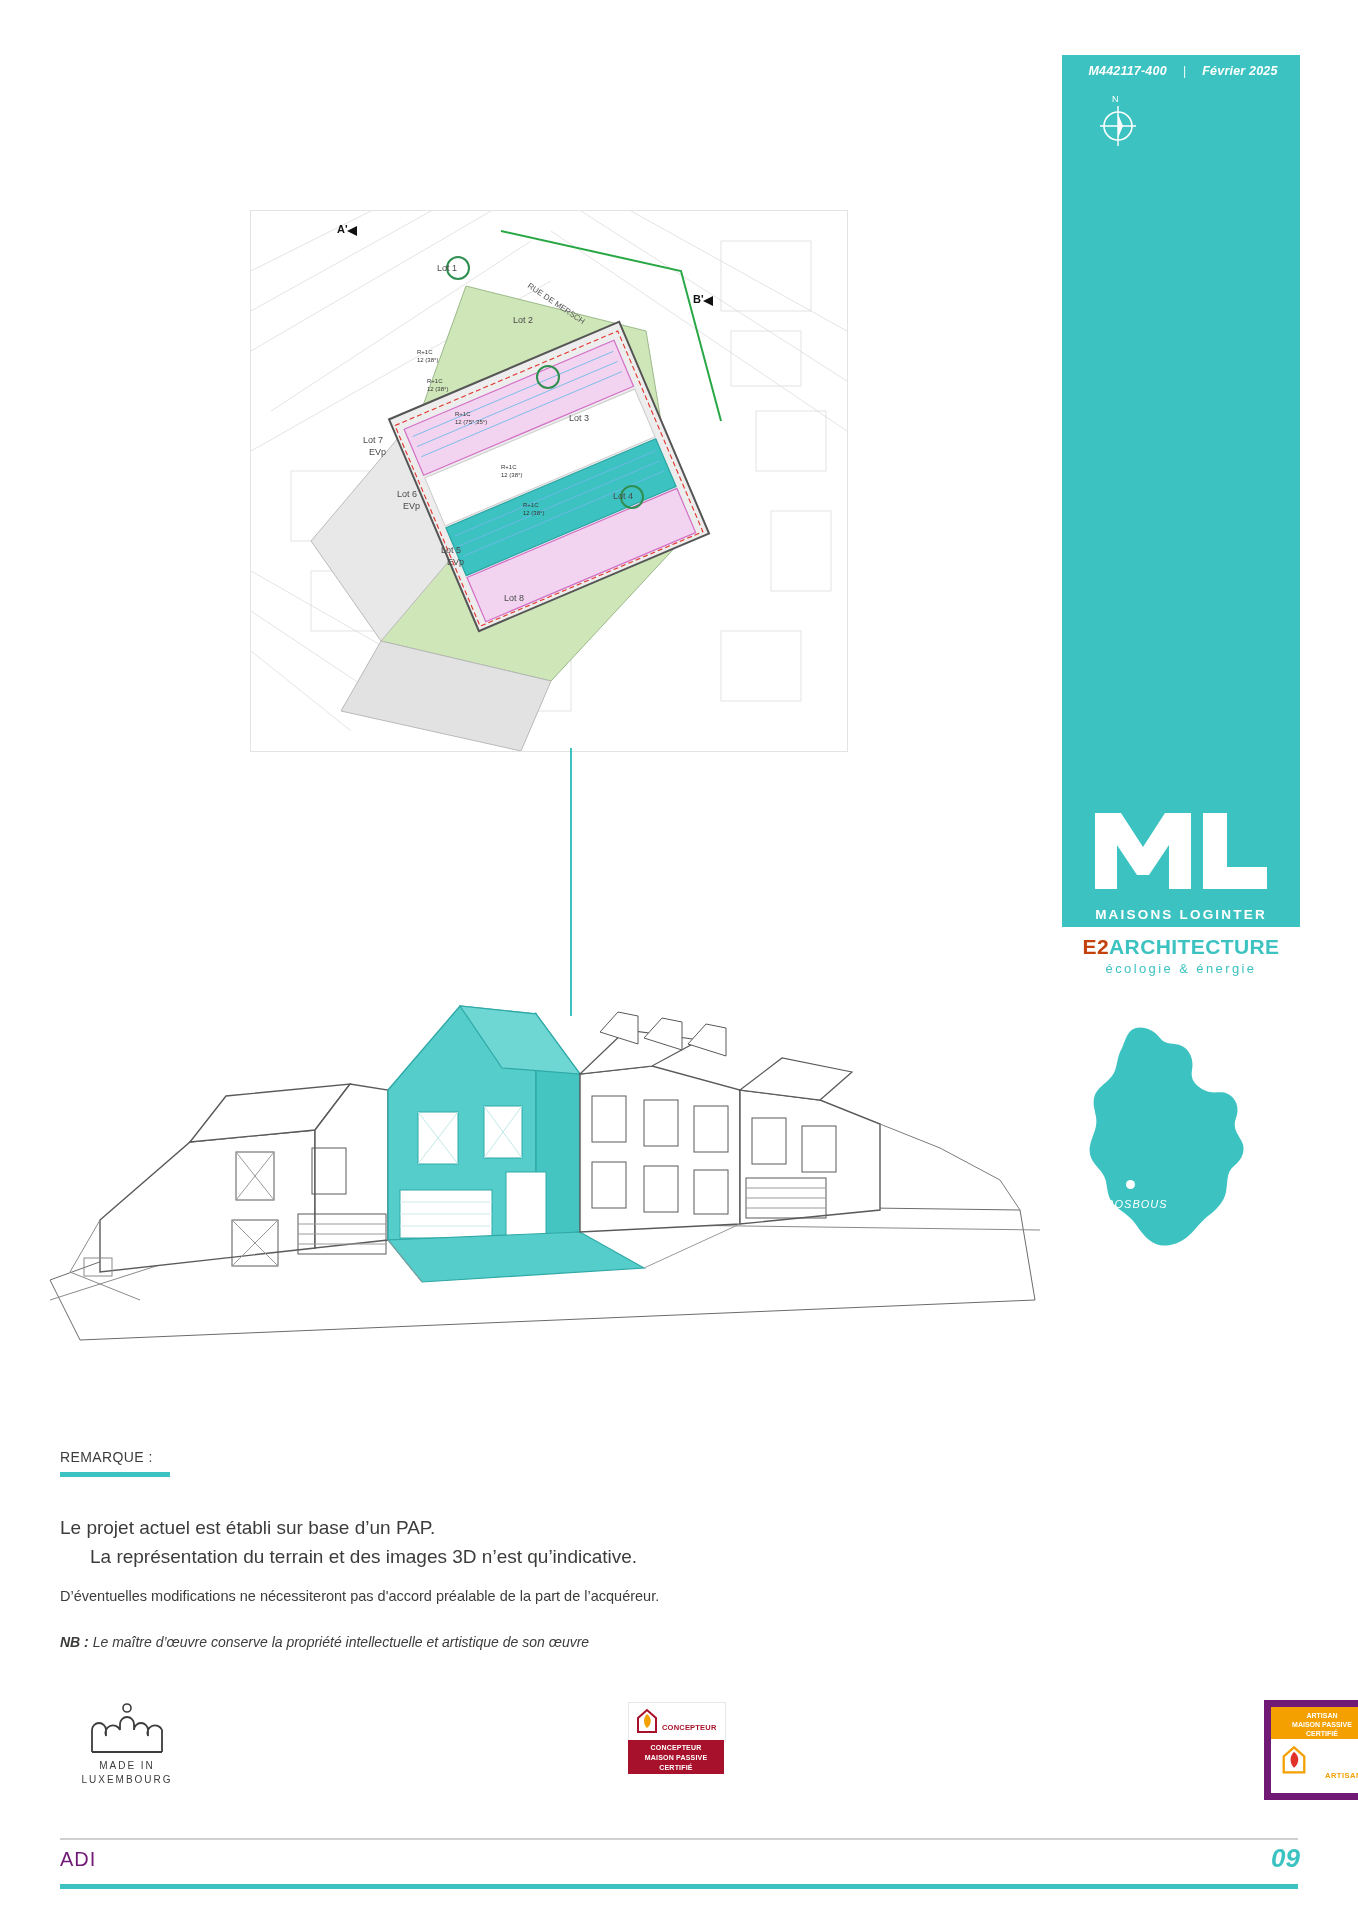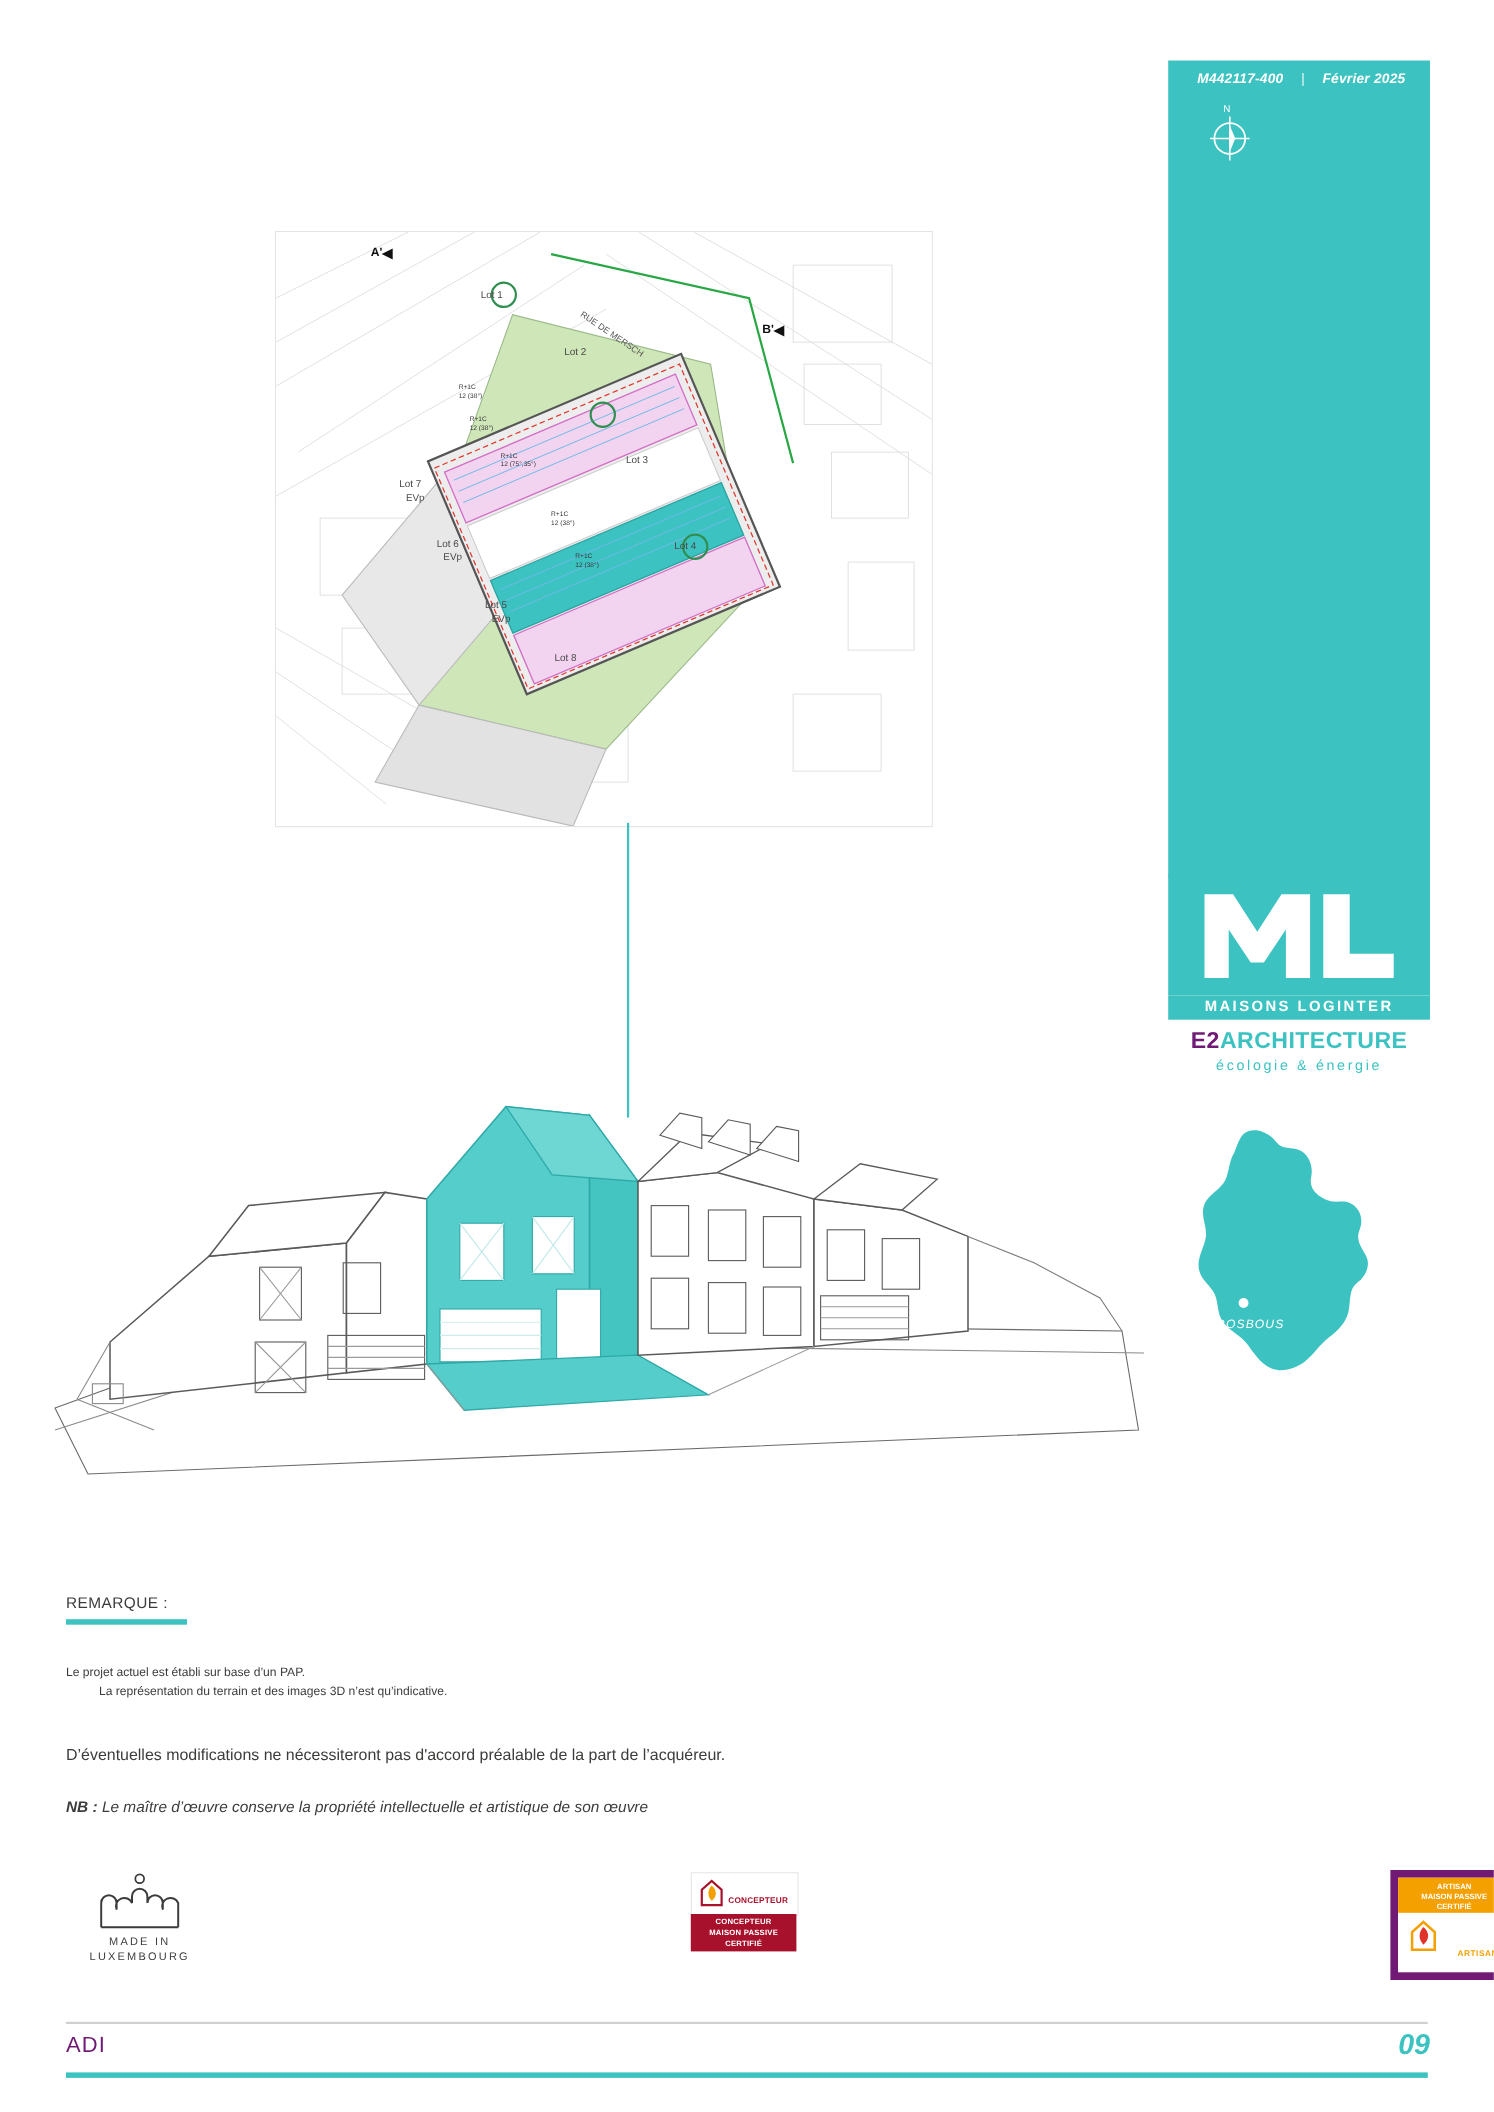--- a/index.html
+++ b/index.html
@@ -41,21 +41,21 @@
   .logo-ml svg{display:block;}
   .logo-sub{
     position:absolute;left:0;top:110px;width:238px;height:22px;background:#3cc3c1;
     color:#ffffff;text-align:center;font-size:13.5px;letter-spacing:2.2px;
     font-weight:bold;line-height:20px;
   }
   .logo-e2{
     position:absolute;left:0;top:140px;width:238px;text-align:center;
     font-size:21px;letter-spacing:.4px;font-weight:bold;
   }
-  .logo-e2 .e2{color:#701a75;}
+  .logo-e2 .e2{color:#c2410c;}
   .logo-e2 .arch{color:#3cc3c1;}
   .logo-e2b{
     position:absolute;left:0;top:166px;width:238px;text-align:center;
     font-size:13px;letter-spacing:2.4px;color:#3cc3c1;
   }
 
   
   .lux-map{position:absolute;left:1070px;top:1020px;width:220px;height:240px;}
   .lux-city{
     position:absolute;left:1096px;top:1198px;width:120px;
@@ -79,21 +79,21 @@
   .view3d{position:absolute;left:40px;top:880px;width:1010px;height:480px;}
 
   
   .remark-title{
     position:absolute;left:60px;top:1449px;font-size:14px;font-weight:normal;
     letter-spacing:.4px;color:#3c3c3b;
   }
   .remark-rule{
     position:absolute;left:60px;top:1472px;width:110px;height:5px;background:#3cc3c1;
   }
-  .remark-p1{position:absolute;left:60px;top:1513px;width:900px;font-size:11px;line-height:1.55;}
+  .remark-p1{position:absolute;left:60px;top:1513px;width:900px;font-size:19px;line-height:1.55;}
   .remark-p1 .indent{display:block;padding-left:30px;}
   .remark-p2{position:absolute;left:60px;top:1588px;width:950px;font-size:14.5px;}
   .remark-p3{position:absolute;left:60px;top:1634px;width:950px;font-size:14px;font-style:italic;}
   .remark-p3 b{font-style:italic;}
 
   
   .badge-mil{position:absolute;left:62px;top:1700px;width:130px;height:90px;text-align:center;}
   .badge-mil .txt1{position:absolute;left:0;top:60px;width:130px;font-size:10px;letter-spacing:2px;}
   .badge-mil .txt2{position:absolute;left:0;top:74px;width:130px;font-size:10px;letter-spacing:2px;}
 

